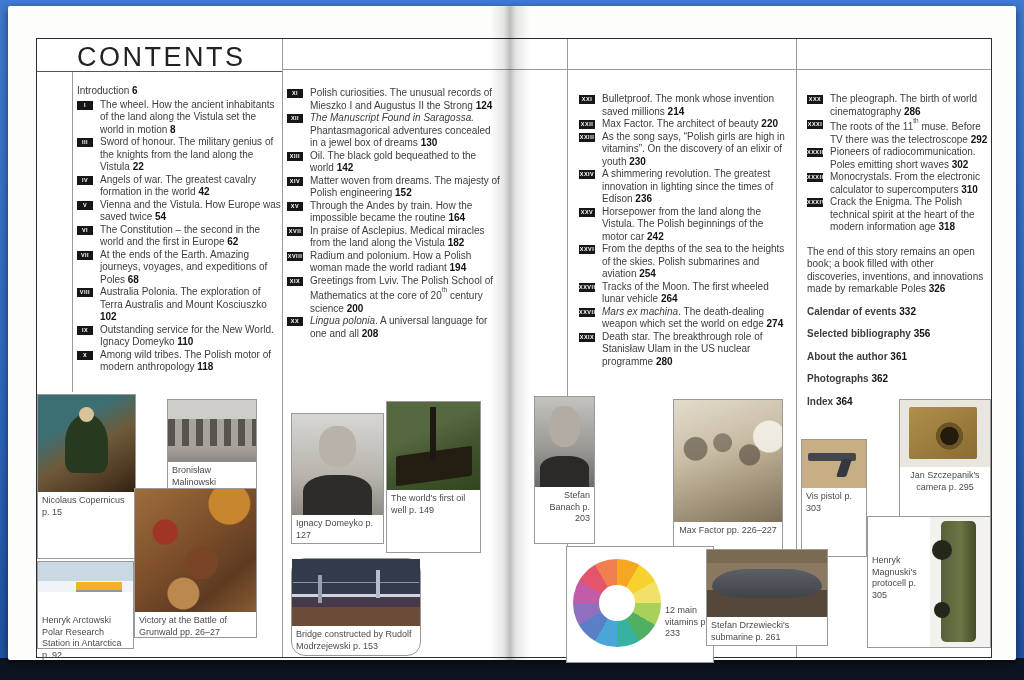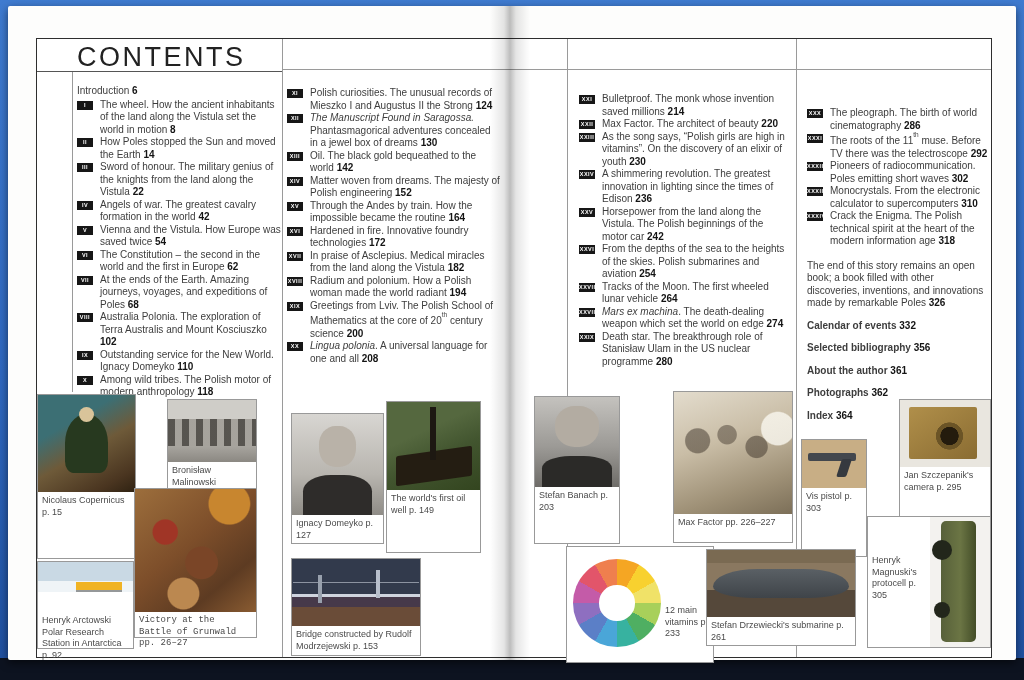--- a/index.html
+++ b/index.html
@@ -20,46 +20,46 @@
   #h-top{left:245px;top:30px;width:709px;}
   #v-gutter{left:35px;top:33px;height:320px;}
   #v-c1{left:245px;top:0;height:618px;}
   #v-c2{left:530px;top:0;height:618px;}
   #v-c3{left:759px;top:0;height:618px;}
   
   .toc-col{position:absolute;font-size:10px;line-height:12.5px;color:#3d3d3d;}
   #col1{left:40px;top:46px;width:204px;}
   #col2{left:250px;top:48px;width:214px;}
   #col3{left:542px;top:54px;width:212px;}
-  #col4{left:770px;top:68px;width:181px;}
+  #col4{left:770px;top:54px;width:181px;}
   .toc-intro{margin-bottom:1px;}
   .toc-entry{display:flex;}
   .numbox{flex:0 0 auto;width:16px;height:9px;background:#161616;color:#fff;font-size:5.5px;
           line-height:9px;text-align:center;margin:2px 7px 0 0;font-weight:bold;letter-spacing:.5px;overflow:hidden;}
   .etext{flex:1;}
   .toc-col b{color:#141414;}
   .toc-col sup{font-size:6.5px;position:relative;top:-3px;}
   .bm-par{margin-top:12px;}
   .bm-item{margin-top:10px;font-weight:bold;}
   
   .fig{position:absolute;background:#fff;border:1px solid #999;box-sizing:border-box;z-index:20;}
   .cap{padding:3px 4px 2px;font-size:9px;line-height:11.5px;color:#4a4a4a;}
   .art{width:100%;position:relative;overflow:hidden;}
   #fig-copernicus{left:0;top:355px;width:99px;height:165px;}   #fig-copernicus .art{height:97px;}
   #fig-malinowski{left:130px;top:360px;width:90px;height:100px;} #fig-malinowski .art{height:62px;}
-  #fig-grunwald{left:97px;top:449px;width:123px;height:150px;font-family:Liberation Mono, monospace;}  #fig-grunwald .art{height:123px;}
+  #fig-grunwald{left:97px;top:449px;width:123px;height:150px;}  #fig-grunwald .art{height:123px;}
   #fig-arctowski{left:0;top:522px;width:97px;height:88px;}      #fig-arctowski .art{height:50px;}
   #fig-domeyko{left:254px;top:374px;width:93px;height:131px;}   #fig-domeyko .art{height:101px;}
   #fig-oilwell{left:349px;top:362px;width:95px;height:152px;}   #fig-oilwell .art{height:88px;}
-  #fig-bridge{left:254px;top:519px;width:130px;height:98px;}    #fig-bridge .art{height:67px;}
-  #fig-banach{left:497px;top:357px;width:86px;height:148px;}    #fig-banach .art{height:90px;}
-  #fig-maxfactor{left:636px;top:352px;width:120px;height:152px;} #fig-maxfactor .art{height:122px;}
+  #fig-bridge{left:254px;top:519px;width:130px;height:98px;border-radius:14px;}    #fig-bridge .art{height:67px;}
+  #fig-banach{left:497px;top:357px;width:61px;height:148px;text-align:right;}    #fig-banach .art{height:90px;}
+  #fig-maxfactor{left:636px;top:360px;width:110px;height:152px;text-align:center;} #fig-maxfactor .art{height:122px;}
   #fig-vispistol{left:764px;top:400px;width:66px;height:118px;} #fig-vispistol .art{height:48px;}
-  #fig-camera{left:862px;top:360px;width:92px;height:118px;}    #fig-camera .art{height:67px;}
-  #fig-submarine{left:669px;top:510px;width:150px;height:97px;} #fig-submarine .art{height:67px;}
+  #fig-camera{left:862px;top:360px;width:92px;height:118px;text-align:center;}    #fig-camera .art{height:67px;}
+  #fig-submarine{left:669px;top:510px;width:122px;height:97px;} #fig-submarine .art{height:67px;}
   #fig-vitamins{left:529px;top:507px;width:148px;height:117px;}
   #fig-vitamins .wheel{position:absolute;left:6px;top:12px;width:88px;height:88px;border-radius:50%;
      background:conic-gradient(#f5a623 0 30deg,#f8d12f 30deg 60deg,#f0e268 60deg 90deg,#a8d05a 90deg 120deg,
        #4faf62 120deg 150deg,#37b2a0 150deg 180deg,#4aa6d8 180deg 210deg,#5b7fc7 210deg 240deg,
        #8e6fc0 240deg 270deg,#c45ba8 270deg 300deg,#e2556a 300deg 330deg,#ef7f4e 330deg 360deg);}
   #fig-vitamins .wheel::after{content:"";position:absolute;inset:30%;background:#fff;border-radius:50%;}
   #fig-vitamins .cap{position:absolute;left:98px;top:58px;width:52px;padding:0;}
   #fig-protocell{left:830px;top:477px;width:124px;height:132px;}
   #fig-protocell .cap{position:absolute;left:4px;top:38px;width:56px;padding:0;}
   #fig-protocell .art{position:absolute;right:0;top:0;width:60px;height:130px;}
@@ -125,24 +125,20 @@
       <div class="vline" id="v-c2"></div>
       <div class="vline" id="v-c3"></div>
 
       <div class="toc-col" id="col1">
           <div class="toc-intro">Introduction <b>6</b></div>
           <div class="toc-entry">
             <span class="numbox">I</span>
             <span class="etext"><span>The wheel. How the ancient inhabitants of the land along the Vistula set the world in motion</span> <b>8</b></span>
           </div>
           <div class="toc-entry">
-            <span class="numbox">II</span>
-            <span class="etext"><span>How Poles stopped the Sun and moved the Earth</span> <b>14</b></span>
-          </div>
-          <div class="toc-entry">
             <span class="numbox">III</span>
             <span class="etext"><span>Sword of honour. The military genius of the knights from the land along the Vistula</span> <b>22</b></span>
           </div>
           <div class="toc-entry">
             <span class="numbox">IV</span>
             <span class="etext"><span>Angels of war. The greatest cavalry formation in the world</span> <b>42</b></span>
           </div>
           <div class="toc-entry">
             <span class="numbox">V</span>
             <span class="etext"><span>Vienna and the Vistula. How Europe was saved twice</span> <b>54</b></span>
@@ -181,24 +177,20 @@
             <span class="numbox">XIII</span>
             <span class="etext"><span>Oil. The black gold bequeathed to the world</span> <b>142</b></span>
           </div>
           <div class="toc-entry">
             <span class="numbox">XIV</span>
             <span class="etext"><span>Matter woven from dreams. The majesty of Polish engineering</span> <b>152</b></span>
           </div>
           <div class="toc-entry">
             <span class="numbox">XV</span>
             <span class="etext"><span>Through the Andes by train. How the impossible became the routine</span> <b>164</b></span>
-          </div>
-          <div class="toc-entry">
-            <span class="numbox">XVI</span>
-            <span class="etext"><span>Hardened in fire. Innovative foundry technologies</span> <b>172</b></span>
           </div>
           <div class="toc-entry">
             <span class="numbox">XVII</span>
             <span class="etext"><span>In praise of Asclepius. Medical miracles from the land along the Vistula</span> <b>182</b></span>
           </div>
           <div class="toc-entry">
             <span class="numbox">XVIII</span>
             <span class="etext"><span>Radium and polonium. How a Polish woman made the world radiant</span> <b>194</b></span>
           </div>
           <div class="toc-entry">

